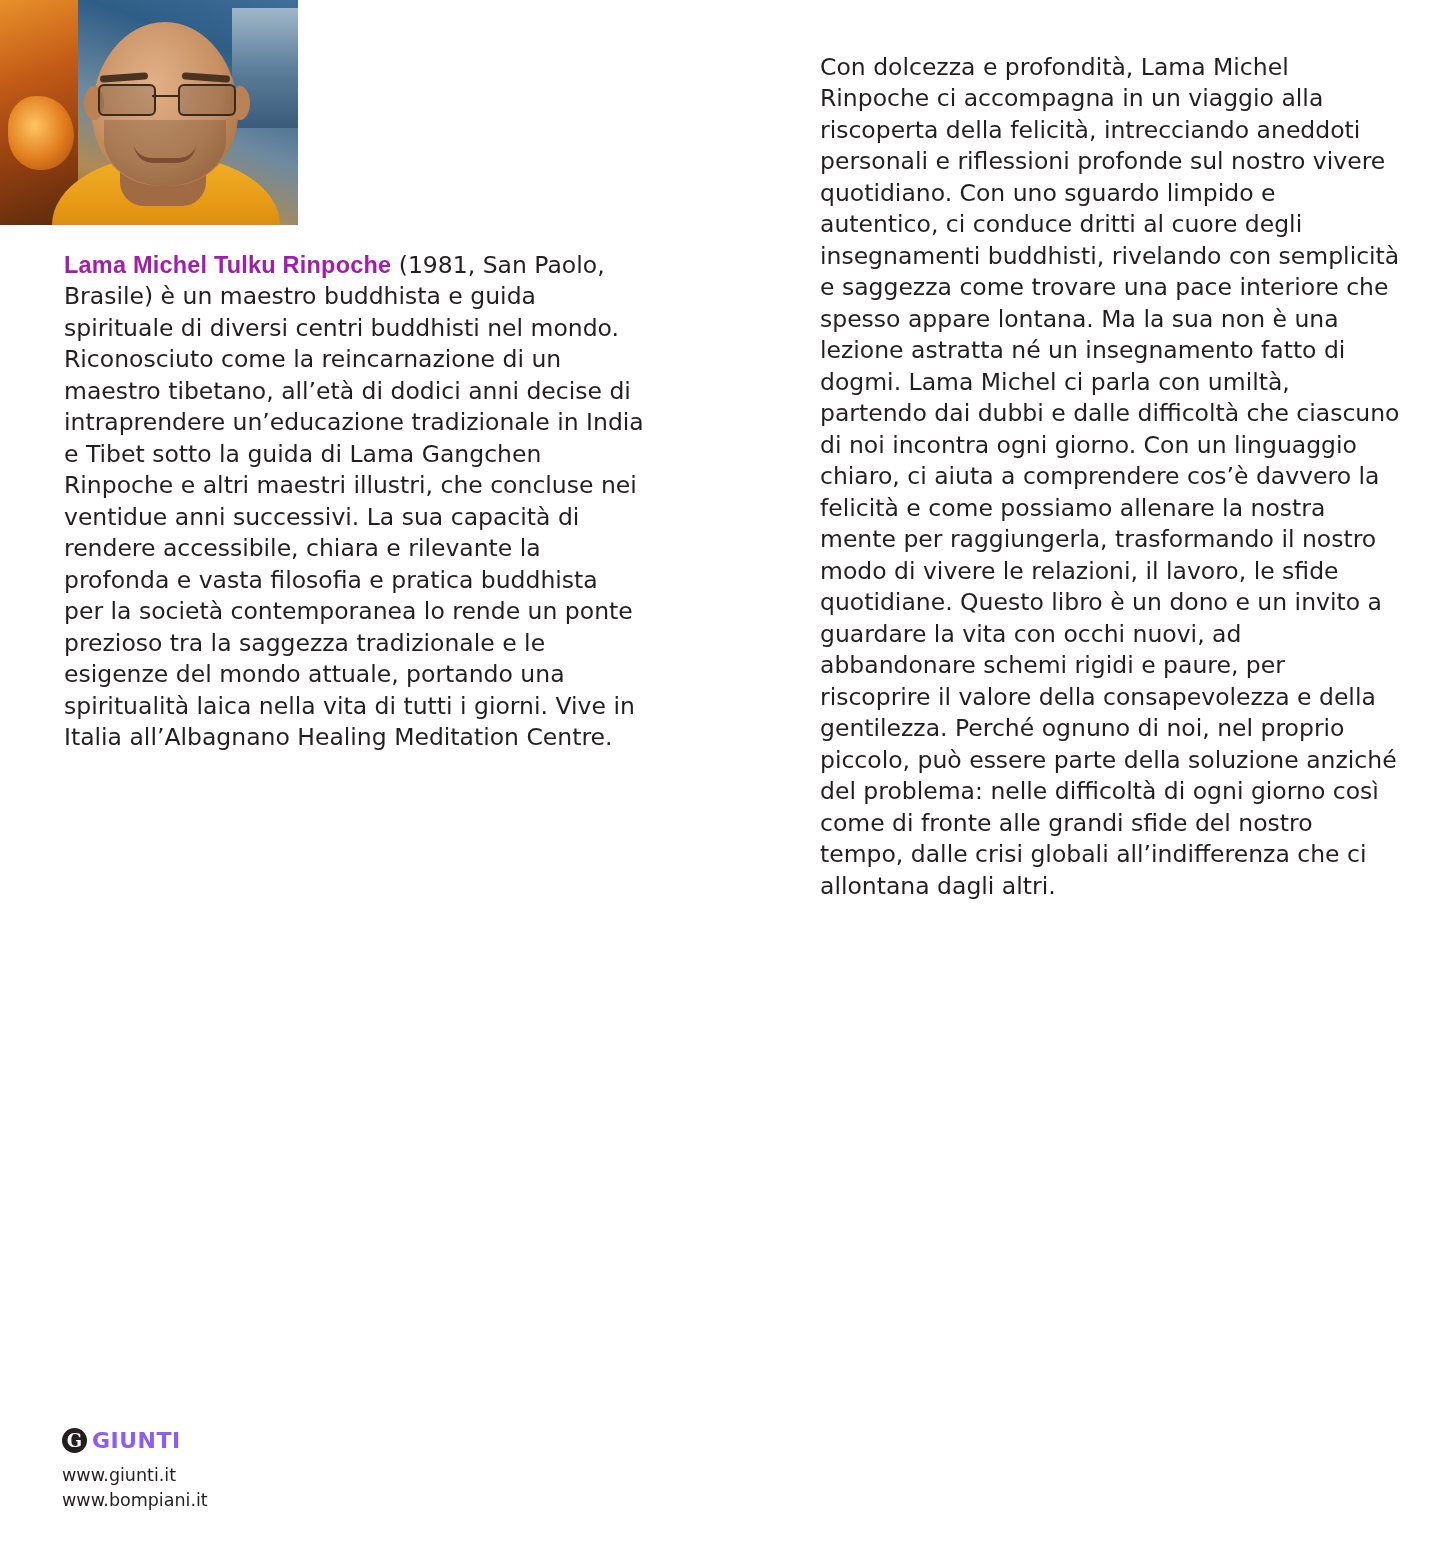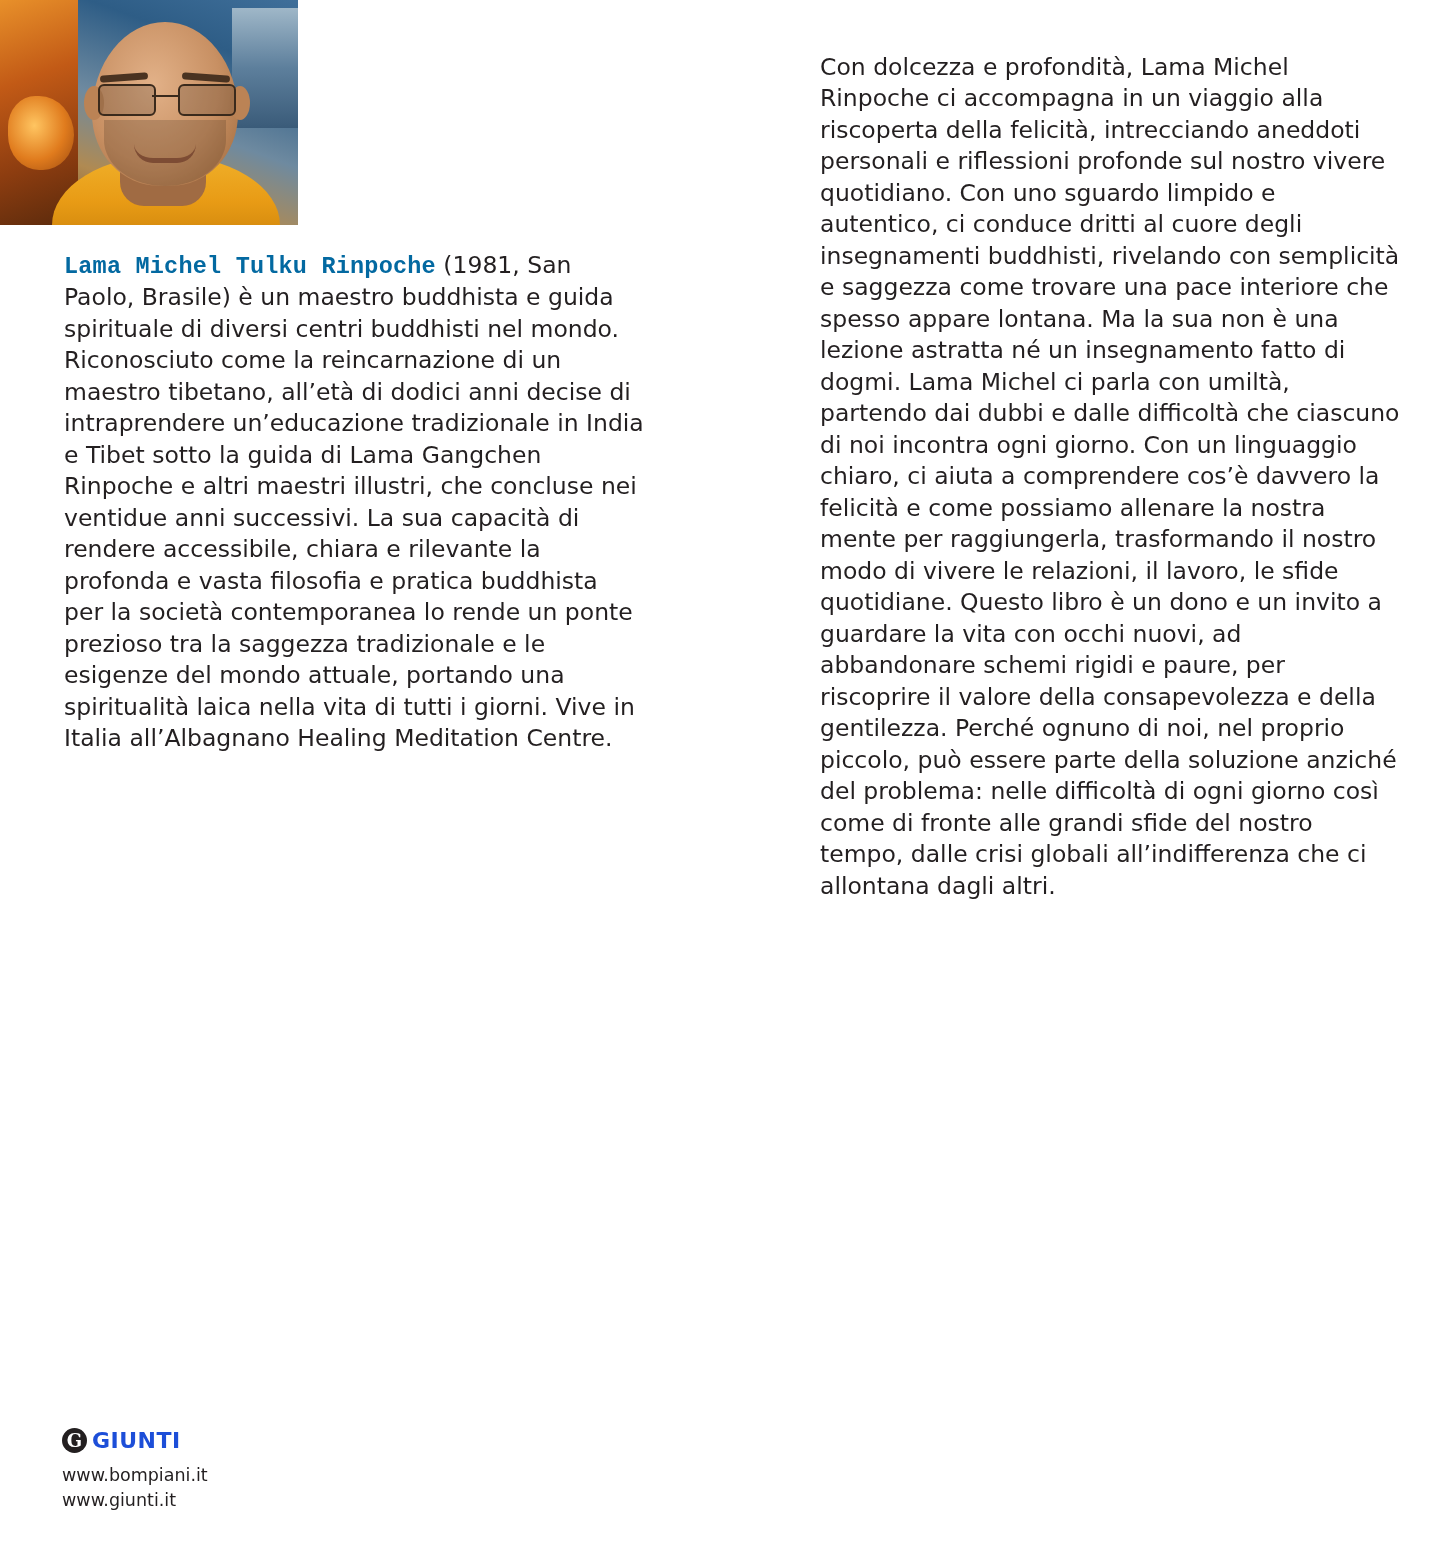--- a/index.html
+++ b/index.html
@@ -145,23 +145,23 @@
     line-height: 1.34;
     color: #231f20;
   }
   #bio-column {
     left: 64px;
     top: 250px;
     width: 580px;
     font-size: 23.5px;
   }
   #bio-column .author-name {
-    color: #0369a1;
+    color: #a21caf;
     font-weight: bold;
-    font-family: Liberation Mono, monospace;
+    font-family: Liberation Sans, sans-serif;
     letter-spacing: 0.2px;
   }
   #blurb-column {
     left: 820px;
     top: 52px;
     width: 580px;
     font-size: 23.5px;
   }
   #blurb-column p {
     margin: 0;
@@ -192,21 +192,21 @@
     display: flex;
     align-items: center;
     justify-content: center;
     line-height: 1;
   }
   #publisher-logo .wordmark {
     font-family: "DejaVu Sans", sans-serif;
     font-weight: bold;
     font-size: 22px;
     letter-spacing: 0.5px;
-    color: #1d4ed8;
+    color: #8b5cf6;
   }
   #footer .site-link {
     display: block;
     font-family: "DejaVu Sans", sans-serif;
     font-size: 17.5px;
     color: #231f20;
     text-decoration: none;
     line-height: 1.42;
   }
 </style>
@@ -238,15 +238,15 @@
 
 <div class="column" id="blurb-column">
   <p>Con dolcezza e profondità, Lama Michel Rinpoche ci accompagna in un viaggio alla riscoperta della felicità, intrecciando aneddoti personali e riflessioni profonde sul nostro vivere quotidiano. Con uno sguardo limpido e autentico, ci conduce dritti al cuore degli insegnamenti buddhisti, rivelando con semplicità e saggezza come trovare una pace interiore che spesso appare lontana. Ma la sua non è una lezione astratta né un insegnamento fatto di dogmi. Lama Michel ci parla con umiltà, partendo dai dubbi e dalle difficoltà che ciascuno di noi incontra ogni giorno. Con un linguaggio chiaro, ci aiuta a comprendere cos’è davvero la felicità e come possiamo allenare la nostra mente per raggiungerla, trasformando il nostro modo di vivere le relazioni, il lavoro, le sfide quotidiane. Questo libro è un dono e un invito a guardare la vita con occhi nuovi, ad abbandonare schemi rigidi e paure, per riscoprire il valore della consapevolezza e della gentilezza. Perché ognuno di noi, nel proprio piccolo, può essere parte della soluzione anziché del problema: nelle difficoltà di ogni giorno così come di fronte alle grandi sfide del nostro tempo, dalle crisi globali all’indifferenza che ci allontana dagli altri.</p>
 </div>
 
 <div id="footer">
   <div id="publisher-logo">
     <span class="mark">G</span>
     <span class="wordmark">GIUNTI</span>
   </div>
+  <a class="site-link" href="#">www.giunti.it</a>
   <a class="site-link" href="#">www.bompiani.it</a>
-  <a class="site-link" href="#">www.giunti.it</a>
 </div>
 
 </body></html>

